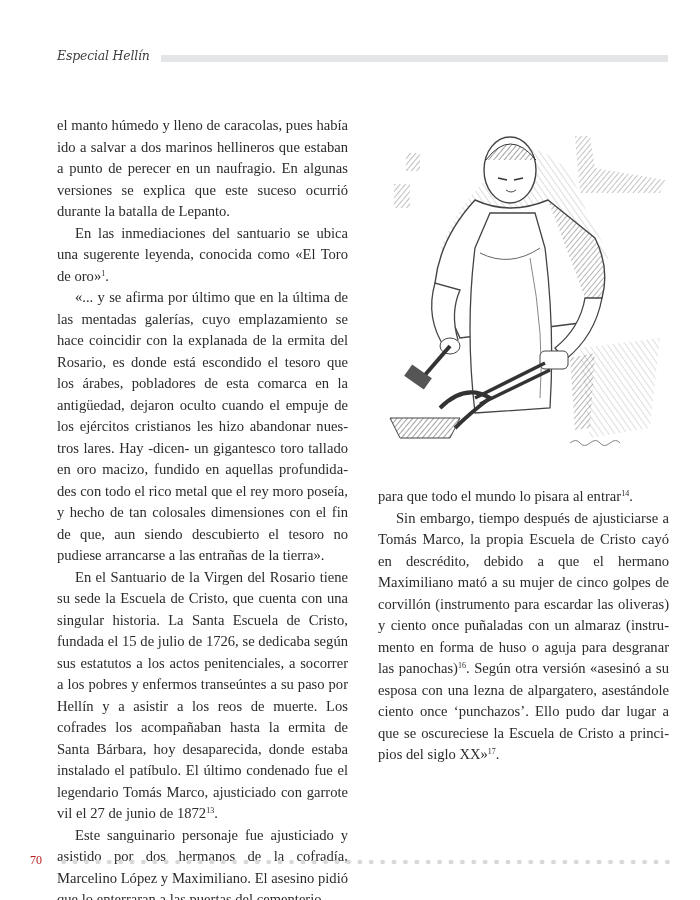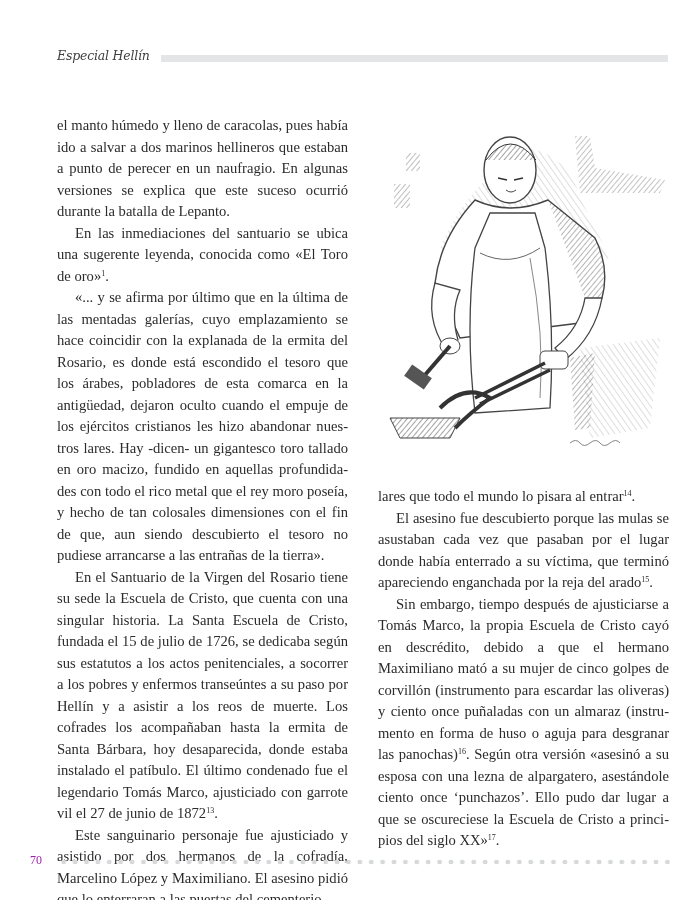--- a/index.html
+++ b/index.html
@@ -24,21 +24,21 @@
   .col-left { left: 57px; }
   .col-right { left: 378px; top: 486px; }
   .col p { margin: 0; text-indent: 18px; }
   .col p.noindent { text-indent: 0; }
   sup { font-size: 8px; line-height: 0; vertical-align: 5px; }
   .illustration {
     position: absolute; left: 380px; top: 108px; width: 300px; height: 345px;
   }
   .footer { position: absolute; left: 30px; top: 853px; width: 640px; height: 16px; }
   .page-number {
-    position: absolute; left: 0; top: 0; font-size: 12px; color: #a21caf;
+    position: absolute; left: 0; top: 0; font-size: 12px; color: #b91c1c;
     font-family: "Liberation Serif", serif;
   }
   .footer-dots {
     position: absolute; left: 28px; right: 0; top: 6px; height: 6px;
     background-image: radial-gradient(circle, #d6d8da 2.2px, transparent 2.6px);
     background-size: 11.4px 6px; background-repeat: repeat-x;
   }
 </style>
 </head>
 <body>
@@ -100,21 +100,20 @@
     <path d="M10 310 L80 310 L70 330 L20 330 Z" fill="url(#hatch)" stroke="#444"></path>
 
     <path d="M200 240 L280 230 L270 320 L210 330 Z" fill="url(#hatchLight)" opacity="0.8"></path>
     <path d="M190 250 L215 245 L210 320 L195 322 Z" fill="url(#hatch)" opacity="0.8"></path>
 
     <path d="M190 335 q6 -5 10 0 t10 0 t10 0 t10 0 t10 0" stroke="#777" fill="none" stroke-width="0.9"></path>
   </svg>
 </div>
 
 <div class="col col-right">
-  <p class="noindent"><span>lares que todo el mundo lo pisara al entrar</span><sup>14</sup><span>.</span></p>
-  <p><span>El asesino fue descubierto porque las mulas se asustaban cada vez que pasaban por el lugar donde había enterrado a su víctima, que terminó apareciendo enganchada por la reja del arado</span><sup>15</sup><span>.</span></p>
+  <p class="noindent"><span>para que todo el mundo lo pisara al entrar</span><sup>14</sup><span>.</span></p>
   <p><span>Sin embargo, tiempo después de ajusticiarse a Tomás Marco, la propia Escuela de Cristo cayó en descrédito, debido a que el hermano Maximiliano mató a su mujer de cinco golpes de corvillón (instrumento para escardar las oliveras) y ciento once puñaladas con un almaraz (instru­mento en forma de huso o aguja para desgranar las panochas)</span><sup>16</sup><span>. Según otra versión «asesinó a su esposa con una lezna de alpargatero, asestándole ciento once ‘punchazos’. Ello pudo dar lugar a que se oscureciese la Escuela de Cristo a princi­pios del siglo XX»</span><sup>17</sup><span>.</span></p>
 </div>
 
 <div class="footer">
   <span class="page-number">70</span>
   <div class="footer-dots"></div>
 </div>
 
 </body></html>

